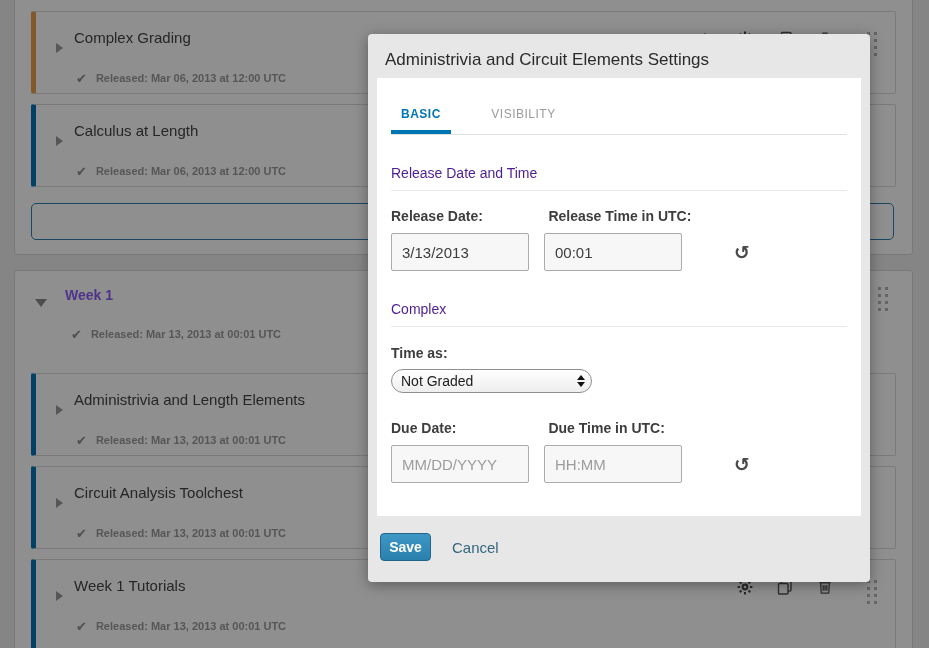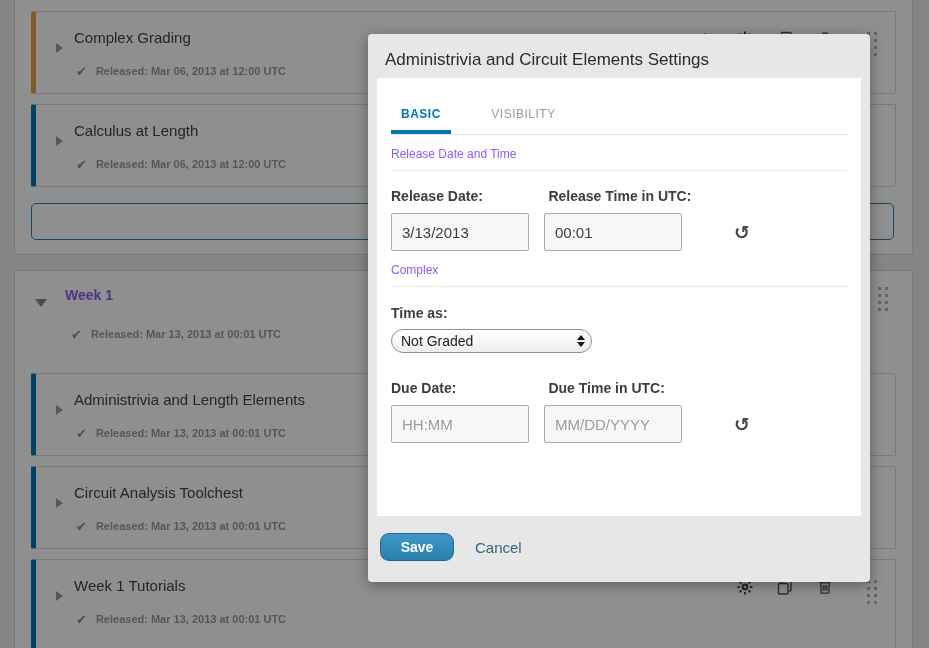--- a/index.html
+++ b/index.html
@@ -11,21 +11,21 @@
   .card{position:absolute;left:14px;width:899px;background:#fff;border:1px solid #d6d6d6;border-radius:3px;box-sizing:border-box;}
   .card.sec1{top:-46px;height:301px;}
   .card.sec2{top:270px;height:410px;}
 
   .sub{position:absolute;left:16px;width:865px;height:83px;background:#fff;border:1px solid #d9d9d9;border-left:5px solid #0075b4;box-sizing:border-box;border-radius:2px;}
   .sub.orange{border-left-color:#e8a04a;}
   .sub.tall{height:96px;}
   .caret-r{position:absolute;left:20px;top:31px;width:0;height:0;border-left:7px solid #9a9a9a;border-top:5px solid transparent;border-bottom:5px solid transparent;}
   .caret-d{position:absolute;left:20px;top:28px;width:0;height:0;border-top:8px solid #8a8a8a;border-left:6px solid transparent;border-right:6px solid transparent;}
   .sub-title{position:absolute;left:38px;top:17px;font-size:15px;color:#444;white-space:nowrap;}
-  .rel{position:absolute;left:40px;top:52px;font-size:11px;font-weight:bold;color:#9a9a9a;white-space:nowrap;}
+  .rel{position:absolute;left:40px;top:59px;font-size:11px;font-weight:bold;color:#9a9a9a;white-space:nowrap;}
   .rel .chk{font-family:"DejaVu Sans",sans-serif;font-size:13px;color:#8d8d8d;margin-right:9px;vertical-align:-1px;}
   .sec-head-title{position:absolute;left:50px;top:16px;font-size:14px;font-weight:bold;color:#8b5cf6;}
   .sec-head-rel{position:absolute;left:56px;top:56px;font-size:11px;font-weight:bold;color:#9a9a9a;}
   .sec-head-rel .chk{font-family:"DejaVu Sans",sans-serif;font-size:13px;color:#8d8d8d;margin-right:9px;vertical-align:-1px;}
 
   .acts{position:absolute;top:19px;right:0;height:32px;}
   .icon16{position:absolute;width:16px;height:16px;top:0;}
   .i-arrow{right:182px;} .i-gear{right:142px;} .i-copy{right:102px;} .i-trash{right:62px;}
   .dots{position:absolute;display:grid;grid-template-columns:repeat(2,3px);grid-template-rows:repeat(4,3px);gap:4px;}
   .dots span{background:#b5b5b5;width:3px;height:3px;}
@@ -41,38 +41,38 @@
   .modal{position:absolute;left:368px;top:34px;width:502px;height:548px;background:#e7e7e7;border-radius:4px;box-shadow:0 3px 14px rgba(0,0,0,0.35);box-sizing:border-box;}
   .m-title{margin:0;padding:16px 17px 8px;font-size:17px;font-weight:normal;color:#2b2b2b;}
   .m-body{margin:0 9px;background:#fff;height:438px;box-sizing:border-box;padding:26px 14px 0;overflow:hidden;}
   .m-foot{height:62px;display:flex;align-items:center;padding-left:12px;}
 
   .tabs{border-bottom:1px solid #e0e0e0;white-space:nowrap;}
   .tab{display:inline-block;font-size:12px;letter-spacing:0.5px;padding:0 10px 9px;color:#9b9b9b;cursor:default;}
   .tab.active{color:#0075b4;border-bottom:4px solid #0075b4;font-weight:bold;}
   .tab + .tab{margin-left:26px;}
 
-  .sect-head{font-size:12px;color:#8b5cf6;border-bottom:1px solid #e9e9e9;padding-bottom:9px;margin-top:12px;}
+  .sect-head{font-size:14px;color:#4c1d95;border-bottom:1px solid #e9e9e9;padding-bottom:9px;margin-top:30px;}
   .fields{margin-top:16px;}
   .lblrow .lbl{display:inline-block;width:153px;font-size:14px;font-weight:bold;color:#3d3d3d;}
   .inprow{margin-top:8px;display:flex;align-items:center;}
   .txt{width:138px;height:38px;box-sizing:border-box;border:1px solid #ababab;background:#f7f7f7;font-family:"Liberation Sans",sans-serif;font-size:15px;color:#3d3d3d;padding:0 10px;border-radius:2px;}
   .txt + .txt{margin-left:15px;}
   .txt::placeholder{color:#9c9c9c;opacity:1;}
   .reset{margin-left:52px;font-family:"DejaVu Sans",sans-serif;font-size:19px;font-weight:bold;color:#4a4a4a;line-height:1;background:none;border:none;padding:0;cursor:pointer;}
 
   .grade-lbl{font-size:14px;font-weight:bold;color:#3d3d3d;margin-top:18px;}
   .select{margin-top:8px;width:201px;height:24px;box-sizing:border-box;border:1px solid #8f8f8f;border-radius:12px;background:linear-gradient(#ffffff,#eeeeee);display:flex;align-items:center;padding:0 6px 0 9px;font-size:14px;color:#1c1c1c;}
   .select .sel-val{flex:1;}
   .stepper{display:flex;flex-direction:column;gap:2px;}
   .stepper i{width:0;height:0;border-left:4px solid transparent;border-right:4px solid transparent;}
   .stepper .up{border-bottom:5px solid #111;}
   .stepper .down{border-top:5px solid #111;}
 
-  .save-btn{width:74px;height:28px;border:1px solid #24648c;border-radius:9px;background:linear-gradient(#3e97c5,#2a80ad);color:#fff;font-family:"Liberation Sans",sans-serif;font-size:14px;font-weight:bold;cursor:pointer;}
+  .save-btn{width:51px;height:28px;border:1px solid #24648c;border-radius:4px;background:linear-gradient(#3e97c5,#2a80ad);color:#fff;font-family:"Liberation Sans",sans-serif;font-size:14px;font-weight:bold;cursor:pointer;}
   .cancel-lnk{margin-left:21px;font-size:15px;color:#33677f;text-decoration:none;cursor:pointer;}
 </style>
 </head>
 <body>
 
 <div class="stage">
 
   <div class="bg">
 
     <section class="card sec1">
@@ -234,22 +234,22 @@
             <i class="down"></i>
           </span>
       </div>
 
       <div class="fields" style="margin-top:26px;">
         <div class="lblrow">
           <span class="lbl">Due Date:</span>
           <span class="lbl">Due Time in UTC:</span>
         </div>
         <div class="inprow">
+          <input class="txt" type="text" placeholder="MM/DD/YYYY" style="">
           <input class="txt" type="text" placeholder="HH:MM" style="">
-          <input class="txt" type="text" placeholder="MM/DD/YYYY" style="">
           <button class="reset">↺</button>
         </div>
       </div>
     </div>
 
     <div class="m-foot">
       <button class="save-btn">Save</button>
       <a class="cancel-lnk">Cancel</a>
     </div>
   </div>

